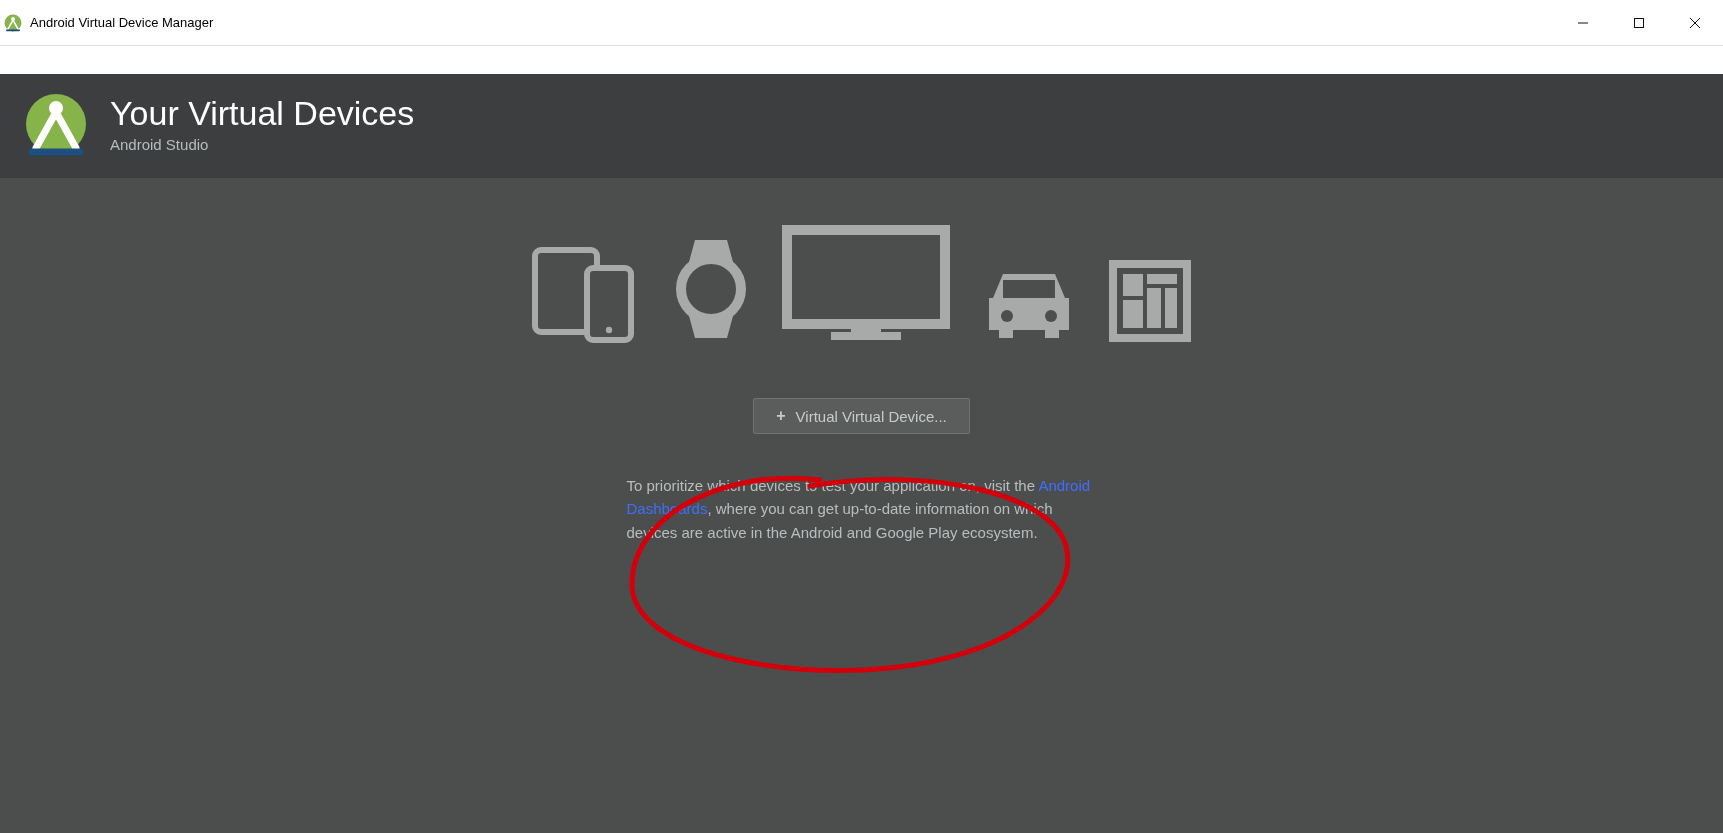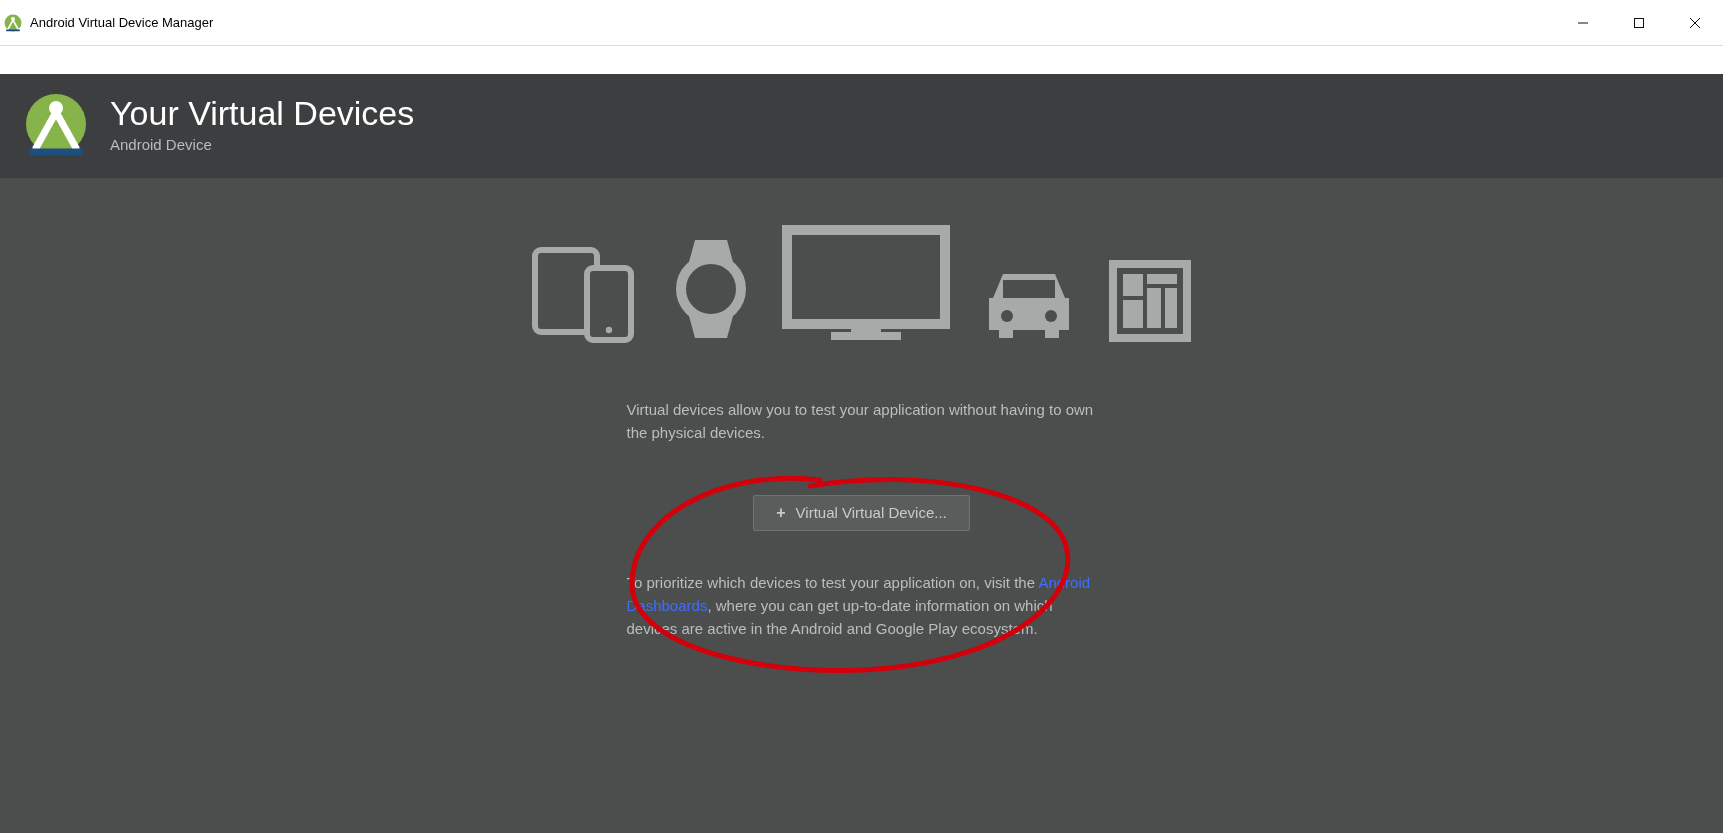--- a/index.html
+++ b/index.html
@@ -149,21 +149,21 @@
   <span class="as-logo">
     <svg viewBox="0 0 64 64" width="64" height="64">
       <circle cx="32" cy="32" r="30" fill="#86b34a"></circle>
       <circle cx="32" cy="16" r="7" fill="#ffffff"></circle>
       <path d="M12 56 L32 20 L52 56" fill="none" stroke="#ffffff" stroke-width="7" stroke-linecap="round" stroke-linejoin="round"></path>
       <line x1="8" y1="60" x2="56" y2="60" stroke="#1f4f7f" stroke-width="7" stroke-linecap="round"></line>
     </svg>
   </span>
   <div class="header-titles">
     <h1>Your Virtual Devices</h1>
-    <div class="subtitle">Android Device</div>
+    <div class="subtitle">Android Studio</div>
   </div>
 </div>
 
 <div class="content">
 
   <div class="device-icons">
 
     <span>
       <svg width="110" height="100" viewBox="0 0 110 100">
         <rect x="4" y="6" width="62" height="82" rx="6" fill="none" stroke="#a7aaa9" stroke-width="6"></rect>
@@ -202,21 +202,20 @@
         <rect x="6" y="6" width="74" height="74" fill="none" stroke="#a7aaa9" stroke-width="8"></rect>
         <rect x="16" y="16" width="20" height="22" fill="#a7aaa9"></rect>
         <rect x="40" y="16" width="30" height="10" fill="#a7aaa9"></rect>
         <rect x="40" y="30" width="14" height="40" fill="#a7aaa9"></rect>
         <rect x="58" y="30" width="12" height="40" fill="#a7aaa9"></rect>
         <rect x="16" y="42" width="20" height="28" fill="#a7aaa9"></rect>
       </svg>
     </span>
   </div>
 
-  <div class="blurb">Virtual devices allow you to test your application without having to own the physical devices.</div>
 
   <div class="button-row">
     <button class="create-btn">
       <span class="plus">+</span>
       <span>Virtual Virtual Device...</span>
     </button>
   </div>
 
   <div class="blurb2">
     <span>To prioritize which devices to test your application on, visit the </span><span class="link">Android Dashboards</span><span>, where you can get up-to-date information on which devices are active in the Android and Google Play ecosystem.</span>

